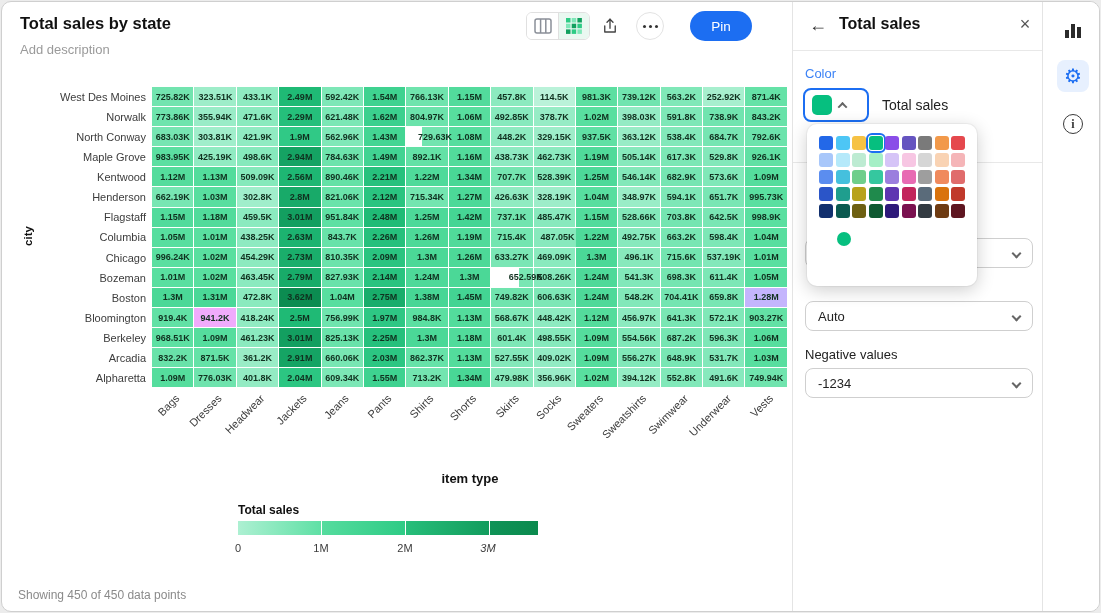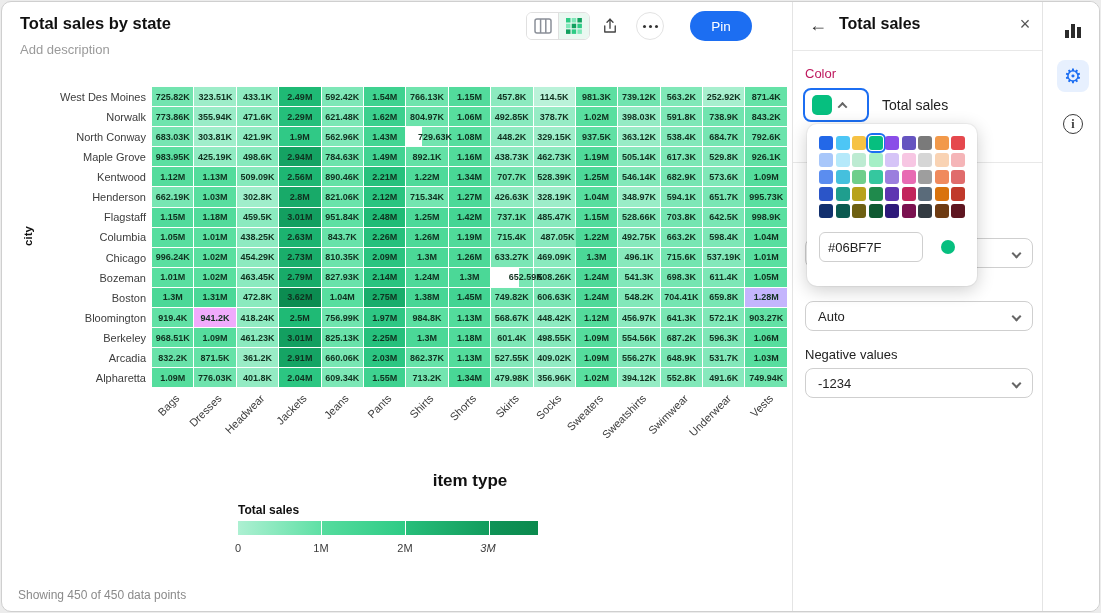--- a/index.html
+++ b/index.html
@@ -33,40 +33,40 @@
   #heatmap .cell { position:relative; }
   #heatmap .cell span { position:absolute; inset:0; display:flex; align-items:center; justify-content:center;
              font-size:9px; font-weight:700; color:#10301f; white-space:nowrap; overflow:visible; z-index:1; }
 
   .ylab { position:absolute; width:132px; left:12px; text-align:right; font-size:11px; color:#3c3c3c; line-height:20px; }
   .xlab { position:absolute; top:390px; font-size:11px; color:#3c3c3c; white-space:nowrap;
           transform:rotate(-45deg); transform-origin:100% 0; }
   .yaxis-title { position:absolute; left:16px; top:228px; font-size:11.5px; font-weight:700; color:#111;
                  transform:rotate(-90deg); }
   .xaxis-title { position:absolute; left:150px; top:469px; width:636px; text-align:center;
-                 font-size:17px; font-weight:700; color:#111; }
+                 font-size:13px; font-weight:700; color:#111; }
 
   .legend-title { position:absolute; left:236px; top:501px; font-size:12px; font-weight:700; color:#111; }
   .legend-bar { position:absolute; left:236px; top:519px; height:14px; display:flex; gap:1px; }
   .legend-bar div { height:14px; }
   .legend-tick { position:absolute; top:540px; transform:translateX(-50%); font-size:11px; color:#3c3c3c; }
   .status { position:absolute; left:16px; top:586px; font-size:12px; color:#8a8a8a; }
 
   
   .vdiv { position:absolute; top:0; width:1px; height:611px; background:#e4e4e4; }
   .panel { position:absolute; left:791px; top:0; width:249px; height:611px; background:#fff; }
   .panel-header { position:absolute; left:0; top:0; width:249px; height:48px; }
   .back-btn { position:absolute; left:12px; top:10px; width:26px; height:26px; font-size:18px; color:#333;
               display:flex; align-items:center; justify-content:center; cursor:pointer; }
   .panel-title { position:absolute; left:46px; top:13px; font-size:16px; font-weight:700; color:#111; }
   .close-btn { position:absolute; left:220px; top:10px; width:24px; height:24px; font-size:18px; color:#555;
                display:flex; align-items:center; justify-content:center; cursor:pointer; }
   .hdiv { position:absolute; left:0; width:249px; height:1px; background:#e8e8e8; }
 
-  .color-label { position:absolute; left:12px; top:64px; font-size:13px; color:#be185d; }
+  .color-label { position:absolute; left:12px; top:64px; font-size:13px; color:#3b82f6; }
   .swatch-trigger { position:absolute; left:10px; top:86px; width:66px; height:34px; border:2px solid #1C6EF2;
                     border-radius:8px; background:#fff; display:flex; align-items:center; gap:7px; padding-left:7px; cursor:pointer; }
   .swatch-sq { width:20px; height:20px; border-radius:5px; }
   .chev { width:7px; height:7px; border-right:2px solid #666; border-bottom:2px solid #666; }
   .chev.up { transform:rotate(-135deg) translate(-1px,-1px); }
   .chev.down { transform:rotate(45deg); }
   .field-label { position:absolute; left:89px; top:95px; font-size:14px; color:#222; }
 
   .select { position:absolute; left:12px; width:228px; height:30px; border:1px solid #cfcfcf; border-radius:8px;
             background:#fff; display:flex; align-items:center; justify-content:space-between;
@@ -958,21 +958,20 @@
           <div class="sw" style="background: rgb(11, 90, 80);"></div>
           <div class="sw" style="background: rgb(110, 96, 18);"></div>
           <div class="sw" style="background: rgb(15, 90, 50);"></div>
           <div class="sw" style="background: rgb(46, 26, 122);"></div>
           <div class="sw" style="background: rgb(122, 18, 80);"></div>
           <div class="sw" style="background: rgb(51, 59, 66);"></div>
           <div class="sw" style="background: rgb(110, 59, 18);"></div>
           <div class="sw" style="background: rgb(94, 21, 32);"></div>
         </div>
       <div class="hex-row">
-        <input class="hex-input" value="#06BF7F" style="">
         <span class="color-dot" id="colorDot" style="background: rgb(6, 191, 127);"></span>
       </div>
     </div>
   </div>
 
   <div class="vdiv" style="left:1040px"></div>
   <div class="rail">
     <div class="rail-item rail-chart">
       <svg width="20" height="20" viewBox="0 0 20 20">
         <rect x="2" y="10" width="4" height="8" fill="#2b2b2b"></rect>

